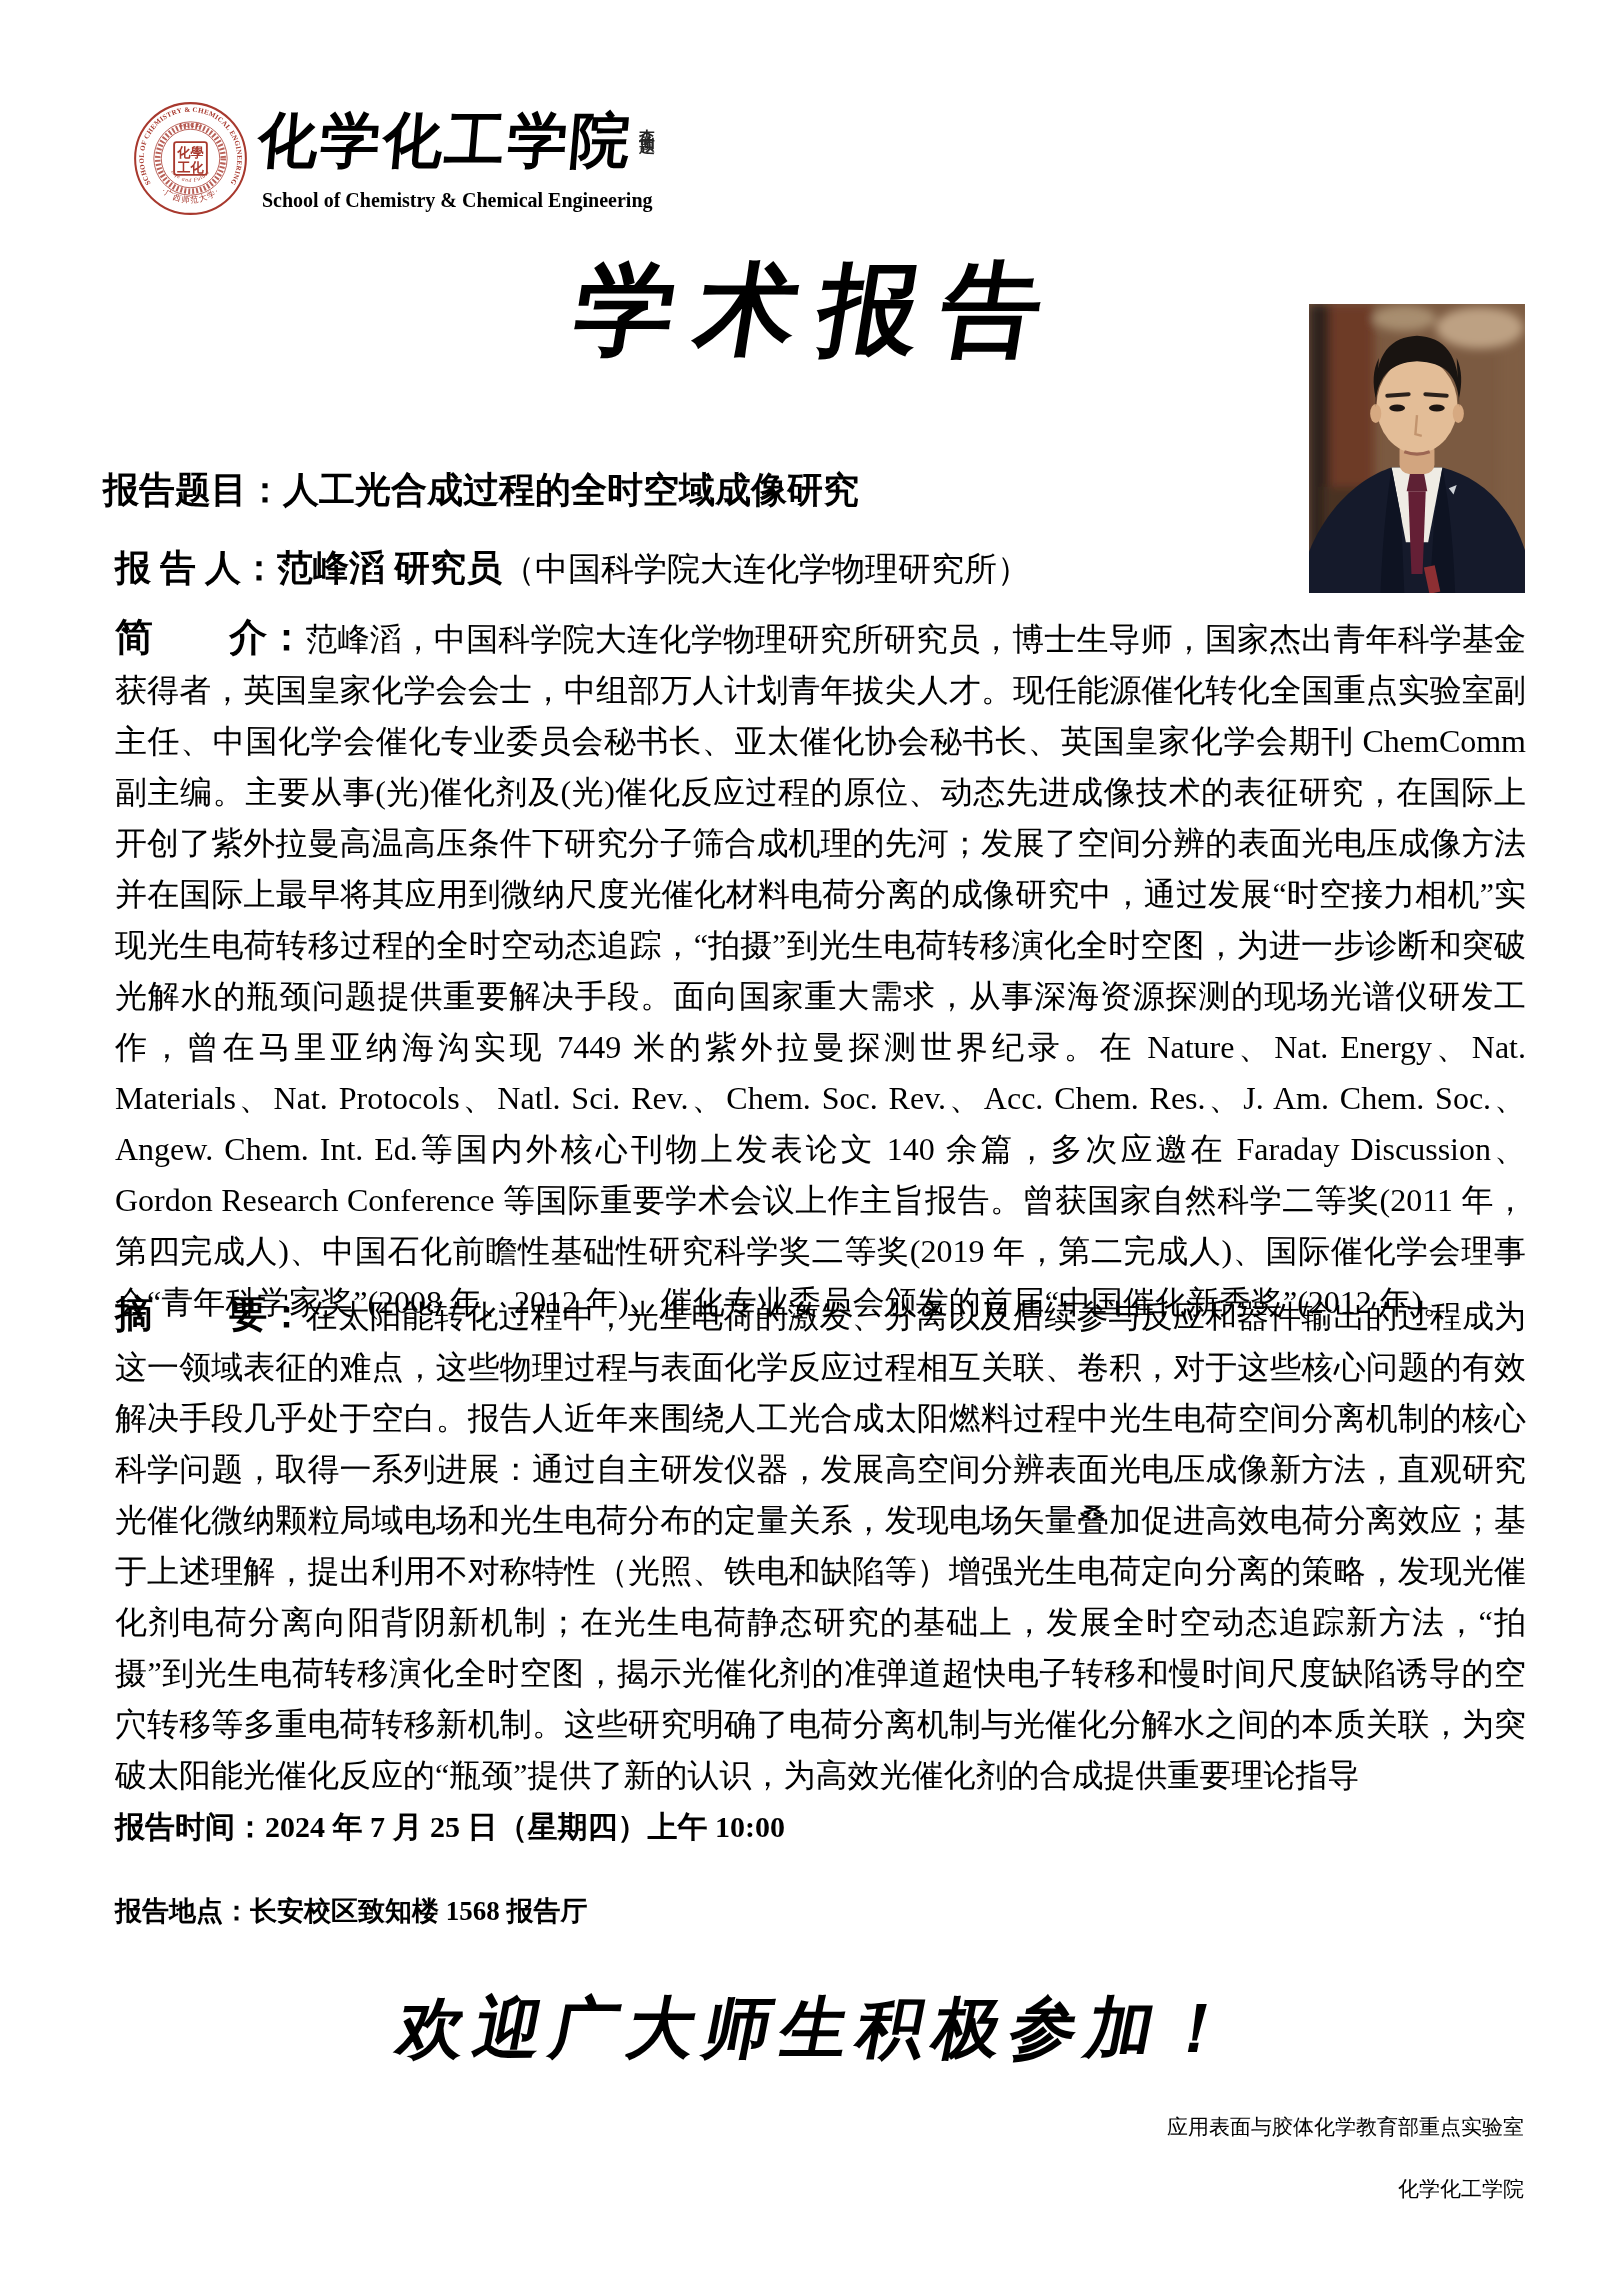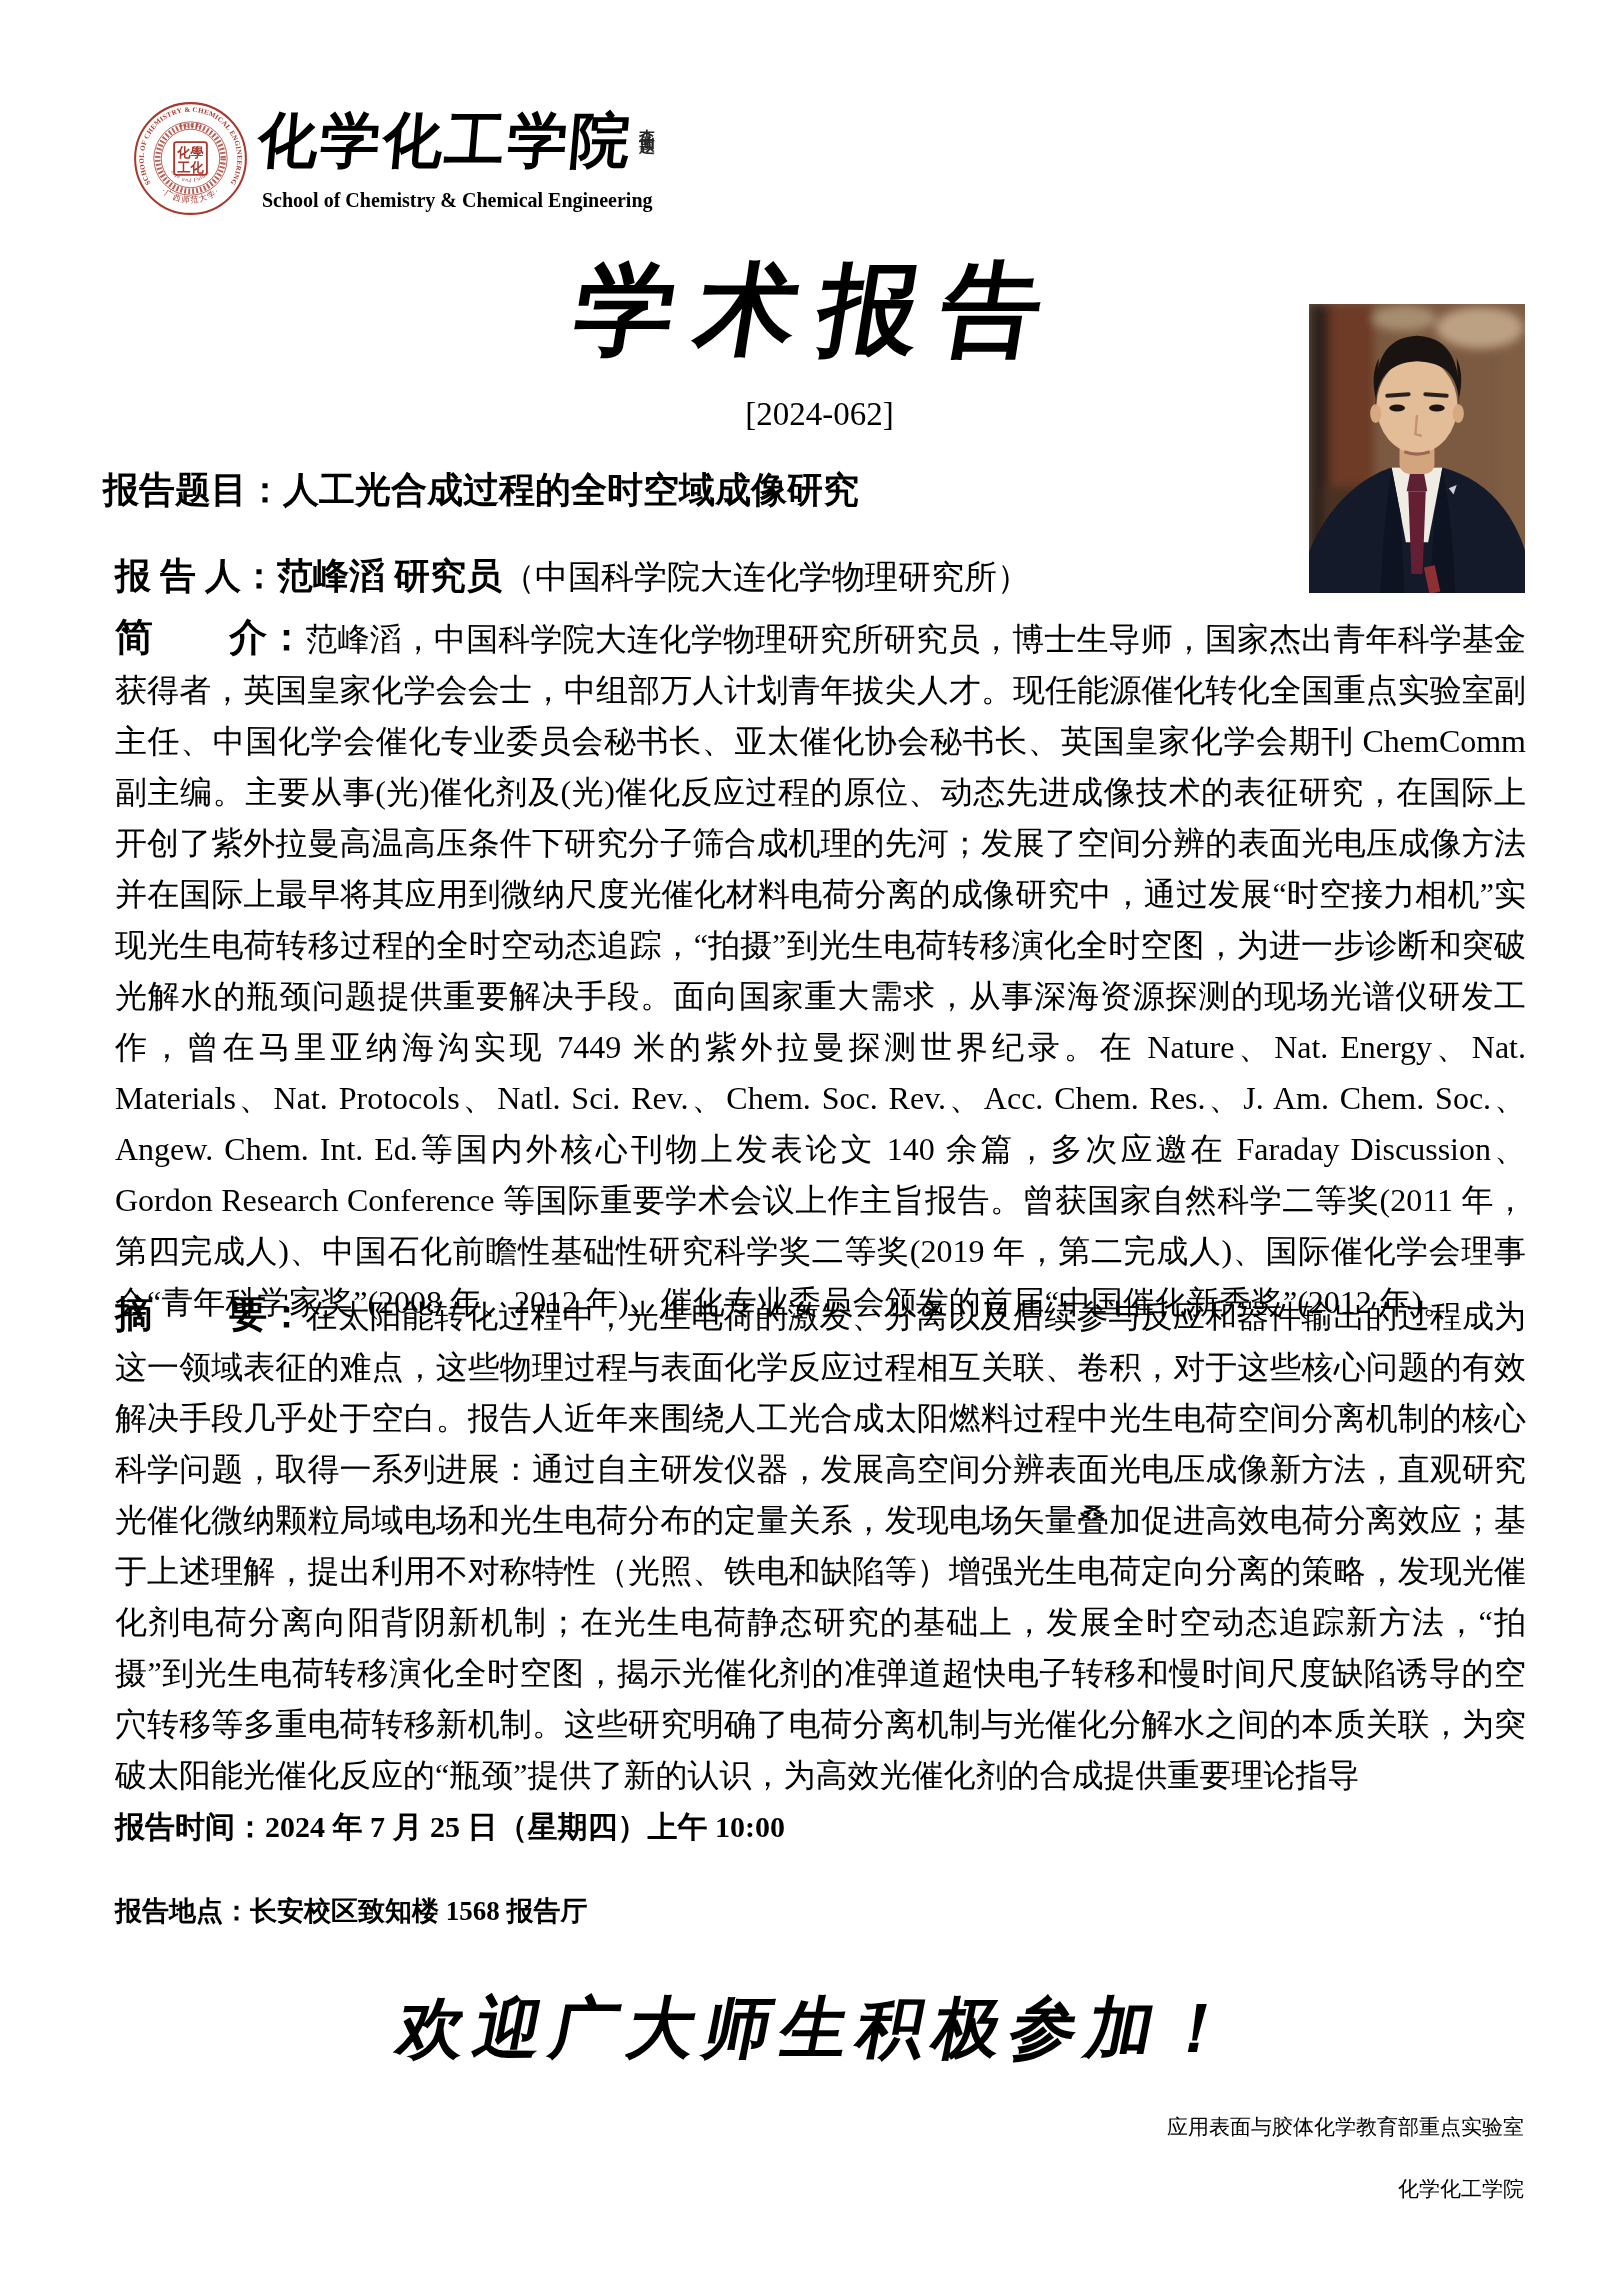--- a/index.html
+++ b/index.html
@@ -27,21 +27,21 @@
     left:115px;top:244px;width:1409px;text-align:center;
     font-size:100px;font-weight:900;letter-spacing:22px;
     transform:skewX(-9deg);white-space:nowrap;
   }
   .serial{
     left:115px;top:396px;width:1409px;text-align:center;font-size:33px;
   }
 
   
   .line-topic{left:103px;top:466px;width:1189px;font-size:36px;font-weight:bold;white-space:nowrap;}
-  .line-speaker{left:115px;top:544px;width:1409px;white-space:nowrap;margin-top:8px;}
+  .line-speaker{left:115px;top:544px;width:1409px;white-space:nowrap;}
   .line-speaker .b{font-size:36px;font-weight:bold;}
   .line-speaker .aff{font-size:33px;font-weight:normal;}
 
   
   .para{
     left:115px;width:1411px;font-size:32px;line-height:51px;
     text-align:justify;text-justify:inter-character;
   }
   .para .plabel{font-size:38px;font-weight:bold;}
   .para-intro{top:612px;}
@@ -145,21 +145,20 @@
       <ellipse cx="161" cy="131" rx="10" ry="4.5" fill="#1c1512"></ellipse>
 
       <path d="M136,140 L134,164 L142,166" fill="none" stroke="#c2946e" stroke-width="3"></path>
       <path d="M120,186 Q136,192 152,186" fill="none" stroke="#9c6653" stroke-width="4"></path>
 
       <polygon points="176,232 186,228 182,240" fill="#cfd3d8"></polygon>
     </svg>
   </div>
 
   <div class="abs main-title">学术报告</div>
-  <div class="abs serial">[2024-062]</div>
 
   <div class="abs line-topic"><span>报告题目：</span><span>人工光合成过程的全时空域成像研究</span></div>
 
   <div class="abs line-speaker"><span class="b">报 告 人：</span><span class="b">范峰滔 研究员</span><span class="aff">（中国科学院大连化学物理研究所）</span></div>
 
   <div class="abs para para-intro"><span class="plabel">简　　介：</span><span>范峰滔，中国科学院大连化学物理研究所研究员，博士生导师，国家杰出青年科学基金获得者，英国皇家化学会会士，中组部万人计划青年拔尖人才。现任能源催化转化全国重点实验室副主任、中国化学会催化专业委员会秘书长、亚太催化协会秘书长、英国皇家化学会期刊 ChemComm 副主编。主要从事(光)催化剂及(光)催化反应过程的原位、动态先进成像技术的表征研究，在国际上开创了紫外拉曼高温高压条件下研究分子筛合成机理的先河；发展了空间分辨的表面光电压成像方法并在国际上最早将其应用到微纳尺度光催化材料电荷分离的成像研究中，通过发展“时空接力相机”实现光生电荷转移过程的全时空动态追踪，“拍摄”到光生电荷转移演化全时空图，为进一步诊断和突破光解水的瓶颈问题提供重要解决手段。面向国家重大需求，从事深海资源探测的现场光谱仪研发工作，曾在马里亚纳海沟实现 7449 米的紫外拉曼探测世界纪录。在 Nature、Nat. Energy、Nat. Materials、Nat. Protocols、Natl. Sci. Rev.、Chem. Soc. Rev.、Acc. Chem. Res.、J. Am. Chem. Soc.、Angew. Chem. Int. Ed.等国内外核心刊物上发表论文 140 余篇，多次应邀在 Faraday Discussion、Gordon Research Conference 等国际重要学术会议上作主旨报告。曾获国家自然科学二等奖(2011 年，第四完成人)、中国石化前瞻性基础性研究科学奖二等奖(2019 年，第二完成人)、国际催化学会理事会“青年科学家奖”(2008 年、2012 年)、催化专业委员会颁发的首届“中国催化新秀奖”(2012 年)。</span></div>
 
   <div class="abs para para-abstract"><span class="plabel">摘　　要：</span><span>在太阳能转化过程中，光生电荷的激发、分离以及后续参与反应和器件输出的过程成为这一领域表征的难点，这些物理过程与表面化学反应过程相互关联、卷积，对于这些核心问题的有效解决手段几乎处于空白。报告人近年来围绕人工光合成太阳燃料过程中光生电荷空间分离机制的核心科学问题，取得一系列进展：通过自主研发仪器，发展高空间分辨表面光电压成像新方法，直观研究光催化微纳颗粒局域电场和光生电荷分布的定量关系，发现电场矢量叠加促进高效电荷分离效应；基于上述理解，提出利用不对称特性（光照、铁电和缺陷等）增强光生电荷定向分离的策略，发现光催化剂电荷分离向阳背阴新机制；在光生电荷静态研究的基础上，发展全时空动态追踪新方法，“拍摄”到光生电荷转移演化全时空图，揭示光催化剂的准弹道超快电子转移和慢时间尺度缺陷诱导的空穴转移等多重电荷转移新机制。这些研究明确了电荷分离机制与光催化分解水之间的本质关联，为突破太阳能光催化反应的“瓶颈”提供了新的认识，为高效光催化剂的合成提供重要理论指导</span></div>
 
   <div class="abs line-time"><span>报告时间：</span><span>2024 年 7 月 25 日（星期四）上午 10:00</span></div>

